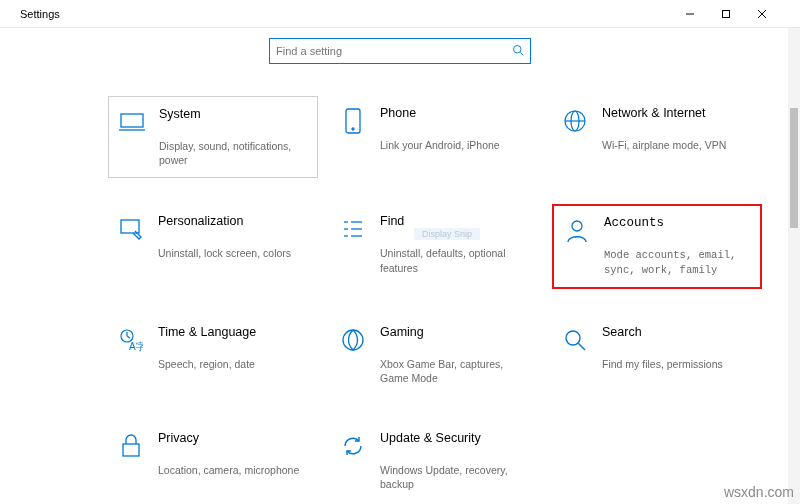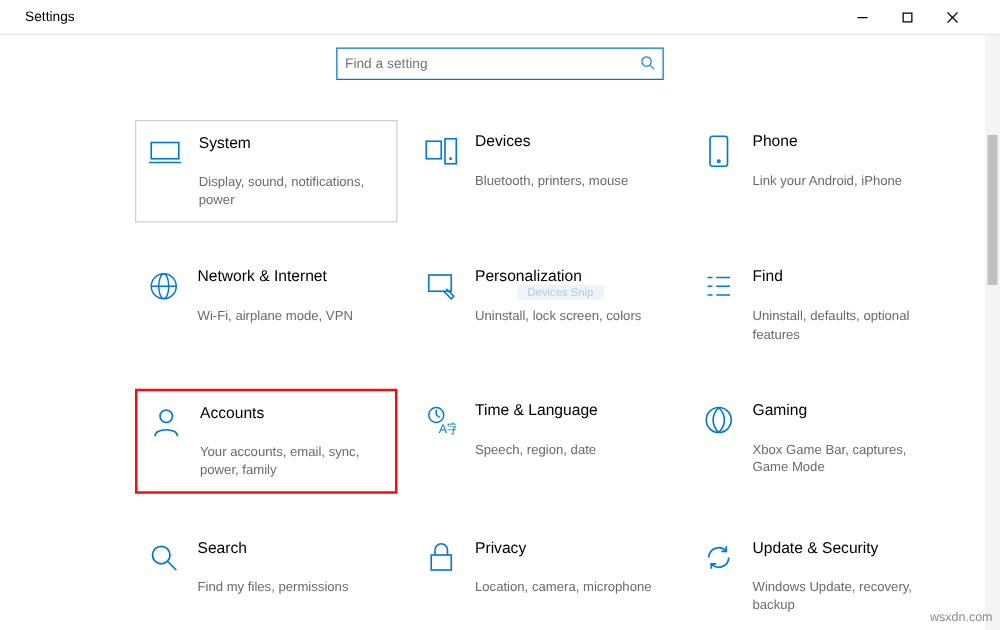--- a/index.html
+++ b/index.html
@@ -64,21 +64,21 @@
     }
     .tile {
       display: flex;
       align-items: flex-start;
       gap: 14px;
       padding: 10px 10px 10px 10px;
       min-height: 62px;
       cursor: pointer;
     }
     .tile.selected { border: 1px solid #cfcfcf; }
-    .tile.highlighted { border: 2.5px solid #e11; }
+    .tile.highlighted { border: 2.5px solid #e11; font-family: Liberation Mono, monospace; }
     .tile-icon {
       width: 26px;
       height: 26px;
       display: flex;
       align-items: center;
       justify-content: center;
       color: #3b82f6;
       flex-shrink: 0;
       margin-top: 2px;
     }
@@ -98,21 +98,21 @@
       top: 80px;
       left: 2px;
       width: 8px;
       height: 120px;
       background: #c0c0c0;
     }
     .watermark {
       position: absolute;
       right: 6px;
       bottom: 4px;
-      font-size: 10px;
+      font-size: 14px;
       color: #8a8a8a;
     }
     .snip-hint {
       position: absolute;
       left: 414px;
       top: 228px;
       font-size: 9px;
       color: #b9c8d8;
       background: #eef4fb;
       padding: 1px 8px;
@@ -161,33 +161,20 @@
           <rect x="2" y="2" width="22" height="13"></rect>
           <line x1="0" y1="18" x2="26" y2="18"></line>
         </svg>
       </span>
     <div class="tile-text">
       <span class="tile-title">System</span>
       <span class="tile-desc">Display, sound, notifications, power</span>
     </div>
   </div>
 
-  <div class="tile">
-    <span class="tile-icon">
-        <svg width="26" height="22" viewBox="0 0 26 22" fill="none" stroke="#0078d4" stroke-width="1.3">
-          <rect x="1" y="3" width="12" height="14"></rect>
-          <rect x="16" y="1" width="9" height="20"></rect>
-          <circle cx="20.5" cy="17" r="0.5"></circle>
-        </svg>
-      </span>
-    <div class="tile-text">
-      <span class="tile-title">Devices</span>
-      <span class="tile-desc">Bluetooth, printers, mouse</span>
-    </div>
-  </div>
 
   <div class="tile">
     <span class="tile-icon">
         <svg width="18" height="26" viewBox="0 0 18 26" fill="none" stroke="#0078d4" stroke-width="1.3">
           <rect x="2" y="1" width="14" height="24" rx="2"></rect>
           <circle cx="9" cy="21" r="1"></circle>
         </svg>
       </span>
     <div class="tile-text">
       <span class="tile-title">Phone</span>
@@ -241,21 +228,21 @@
 
   <div class="tile highlighted">
     <span class="tile-icon">
         <svg width="22" height="24" viewBox="0 0 22 24" fill="none" stroke="#0078d4" stroke-width="1.3">
           <circle cx="11" cy="7" r="5"></circle>
           <path d="M2 23 C2 16 20 16 20 23"></path>
         </svg>
       </span>
     <div class="tile-text">
       <span class="tile-title">Accounts</span>
-      <span class="tile-desc">Your accounts, email, sync, power, family</span>
+      <span class="tile-desc">Mode accounts, email, sync, work, family</span>
     </div>
   </div>
 
   <div class="tile">
     <span class="tile-icon">
         <svg width="24" height="24" viewBox="0 0 24 24" fill="none" stroke="#0078d4" stroke-width="1.2">
           <circle cx="8" cy="8" r="6"></circle>
           <line x1="8" y1="4" x2="8" y2="8"></line>
           <line x1="8" y1="8" x2="11" y2="10"></line>
           <text x="10" y="22" font-size="10" fill="#0078d4" stroke="none">A字</text>
@@ -317,19 +304,19 @@
         </svg>
       </span>
     <div class="tile-text">
       <span class="tile-title">Update &amp; Security</span>
       <span class="tile-desc">Windows Update, recovery, backup</span>
     </div>
   </div>
 
 </div>
 
-<div class="snip-hint">Devices Snip</div>
+<div class="snip-hint">Display Snip</div>
 
 <div class="scrollbar">
   <div class="scroll-thumb"></div>
 </div>
 
 <div class="watermark">wsxdn.com</div>
 
 </body></html>

